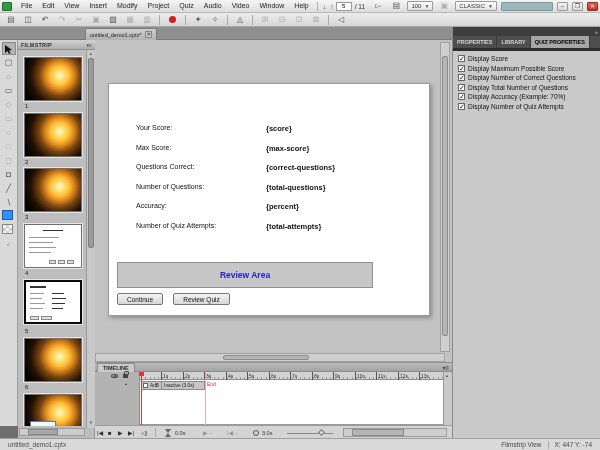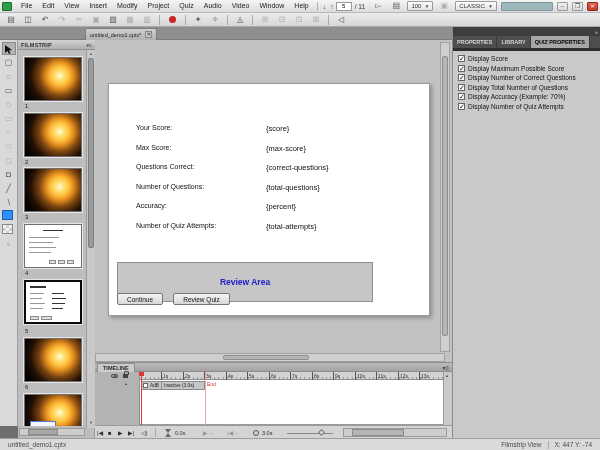--- a/index.html
+++ b/index.html
@@ -61,22 +61,22 @@
   #fs-vthumb { position:absolute; left:1px; top:8px; width:6px; height:190px; background:#9b9b9b; border:1px solid #7d7d7d; border-radius:2px; }
   .scroll-arrow { position:absolute; font-size:4px; color:#555; left:2px; }
   #fs-hscroll { position:absolute; left:1px; top:388px; width:66px; height:8px; background:#cdcdcd; border:1px solid #9a9a9a; }
   #fs-hthumb { position:absolute; left:8px; top:0; width:30px; height:6px; background:#a8a8a8; border:1px solid #888; }
 
   
   #canvas { left:95px; top:40px; width:357px; height:322px; background:#c2c2c2; }
   #stage { position:absolute; left:13px; top:43px; width:322px; height:233px; background:#fff; border:1px solid #9b9b9b; box-shadow:2px 2px 4px rgba(0,0,0,.28); }
   #stage-title { position:absolute; left:27px; top:10px; font-size:14px; color:#111; letter-spacing:.3px; }
   .qrow-label { position:absolute; left:27px; font-size:7px; color:#111; }
-  .qrow-value { position:absolute; left:157px; font-size:7.5px; font-weight:normal; color:#111; }
-  #review-area { position:absolute; left:8px; top:178px; width:256px; height:40px; background:#c6c6c6; border:1px solid #8f8f8f; display:flex; align-items:center; justify-content:center; }
+  .qrow-value { position:absolute; left:157px; font-size:7.5px; font-weight:bold; color:#111; }
+  #review-area { position:absolute; left:8px; top:178px; width:256px; height:26px; background:#c6c6c6; border:1px solid #8f8f8f; display:flex; align-items:center; justify-content:center; }
   #review-area span { color:#2222cc; font-weight:bold; font-size:8.5px; }
   .stage-btn { position:absolute; top:209px; height:12px; background:linear-gradient(#f4f4f4,#d7d7d7); border:1px solid #777; border-radius:2px; font-size:6.5px; color:#111; display:flex; align-items:center; justify-content:center; }
   #cv-hscroll { position:absolute; left:0; top:313px; width:350px; height:9px; background:#cfcfcf; border:1px solid #a2a2a2; }
   #cv-hthumb { position:absolute; left:127px; top:1px; width:86px; height:5px; background:#b5b5b5; border:1px solid #8d8d8d; border-radius:2px; }
   #cv-vscroll { position:absolute; left:345px; top:2px; width:10px; height:310px; background:#cfcfcf; border:1px solid #a2a2a2; }
   #cv-vthumb { position:absolute; left:1px; top:13px; width:6px; height:280px; background:#b5b5b5; border:1px solid #8d8d8d; border-radius:2px; }
 
   
   #right-panel { left:452px; top:27px; width:148px; height:411px; background:#c9c9c9; border-left:1px solid #8a8a8a; }
   #rp-darkbar { position:absolute; left:0; top:0; width:148px; height:9px; background:#3d3d3d; display:flex; align-items:center; justify-content:flex-end; padding-right:3px; color:#bbb; font-size:6px; }

